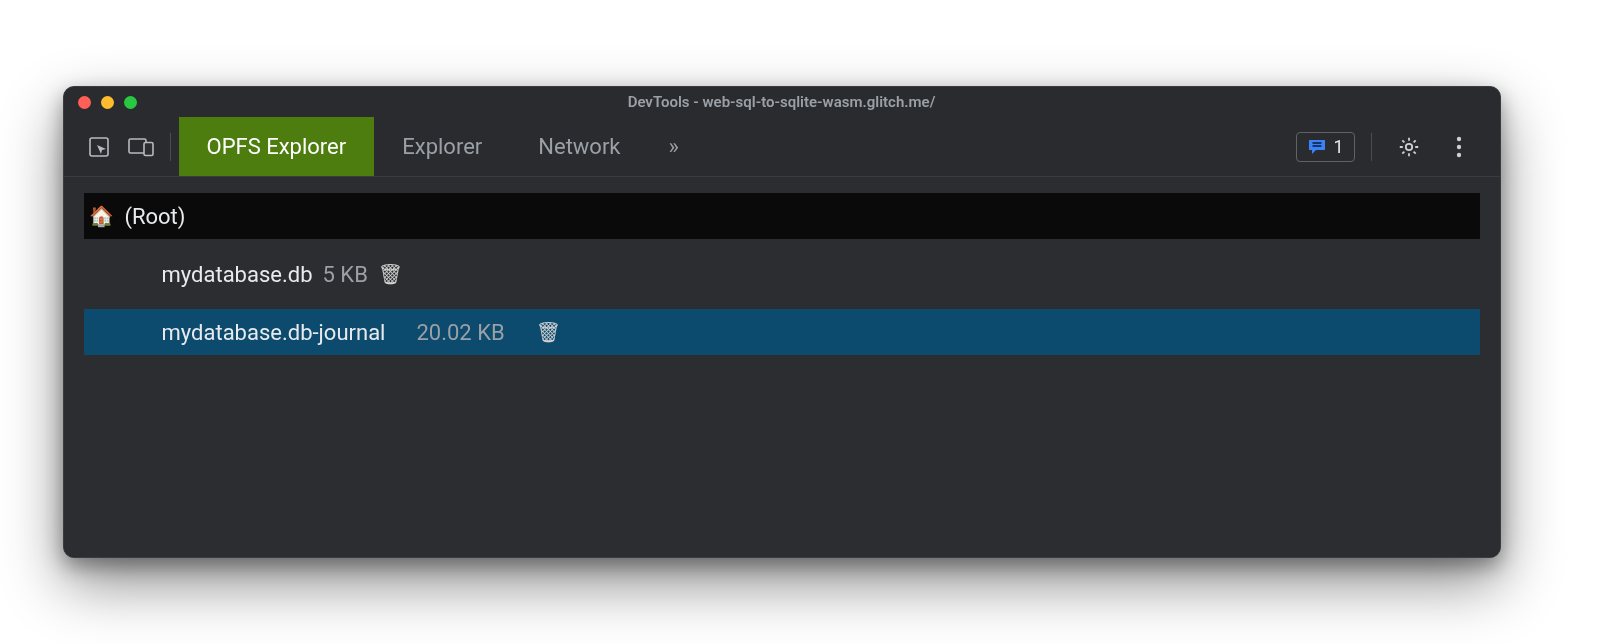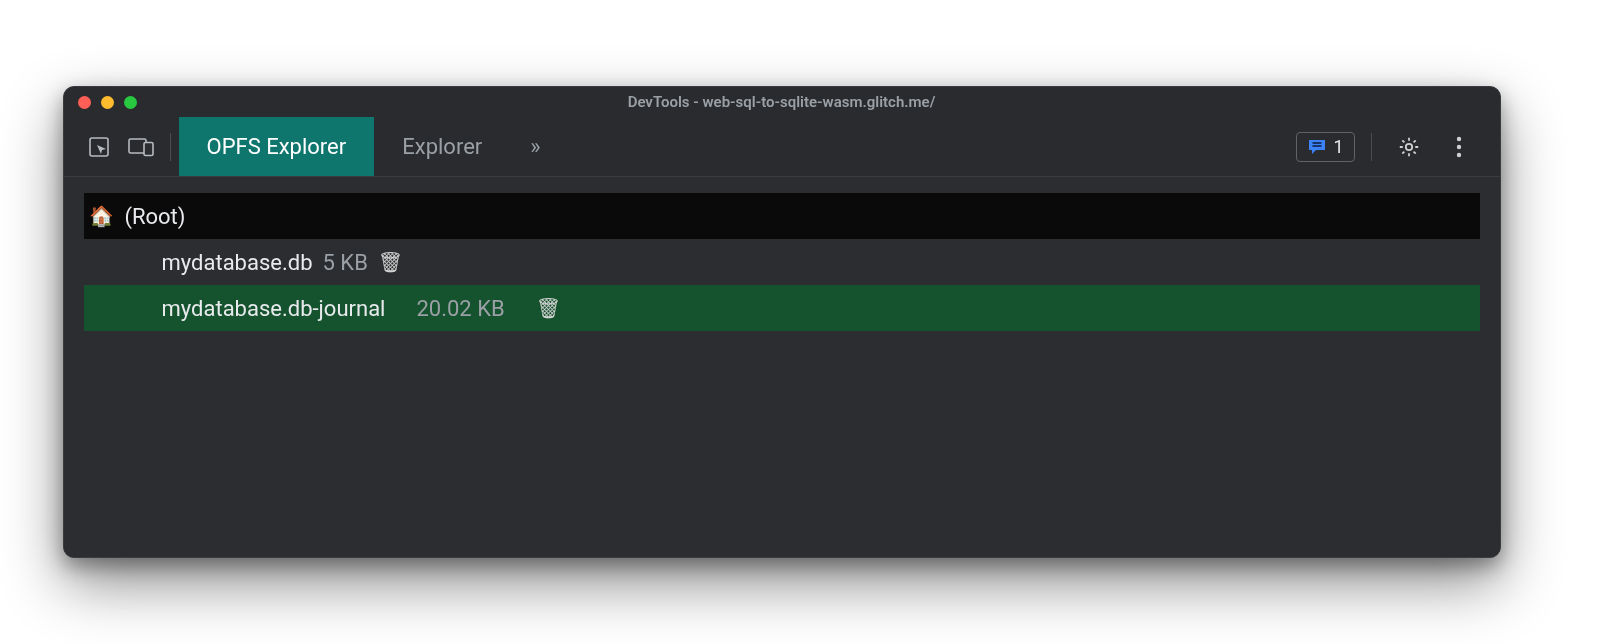--- a/index.html
+++ b/index.html
@@ -86,21 +86,21 @@
       align-items: center;
       padding: 0 28px;
       color: #9aa0a6;
       font-size: 22px;
       height: 100%;
       cursor: pointer;
       white-space: nowrap;
     }
     .tab.active {
       color: #ffffff;
-      background: #0f766e;
+      background: #4d7c0f;
     }
     .tab-more {
       display: flex; align-items: center; justify-content: center;
       width: 50px; color: #9aa0a6; font-size: 22px;
       height: 100%;
     }
 
     .issues-badge {
       display: inline-flex; align-items: center;
       gap: 6px;
@@ -127,24 +127,24 @@
       height: 46px;
       border-radius: 0;
       font-size: 22px;
       color: #e8eaed;
       padding-left: 6px;
     }
     .row.root {
       background: #0a0a0a;
       border-radius: 0;
     }
-    .row.file { padding-left: 78px; }
+    .row.file { padding-left: 78px; margin-top: 12px; }
     .row.file .fname { color: #e8eaed; }
     .row.file .fsize { color: #9aa0a6; }
-    .row.stripe { background: #14532d; gap: 31px; }
+    .row.stripe { background: #0c4a6e; gap: 31px; }
     .home-emoji { font-size: 20px; }
     .trash { font-size: 20px; filter: grayscale(1) brightness(.9); }
   </style>
 </head>
 <body>
 
 <div class="stage">
   <div class="window">
 
     <div class="titlebar">
@@ -171,20 +171,23 @@
           </svg>
         </div>
         <div class="divider"></div>
 
         <div class="tabs">
           <div class="tab active">
             <span>OPFS Explorer</span>
           </div>
           <div class="tab">
             <span>Explorer</span>
+          </div>
+          <div class="tab">
+            <span>Network</span>
           </div>
           <div class="tab-more">
             <span>»</span>
           </div>
         </div>
       </div>
 
       <div class="toolbar-right">
         <div class="issues-badge">
           <svg class="chat-icon-svg" width="20" height="18" viewBox="0 0 20 18">

